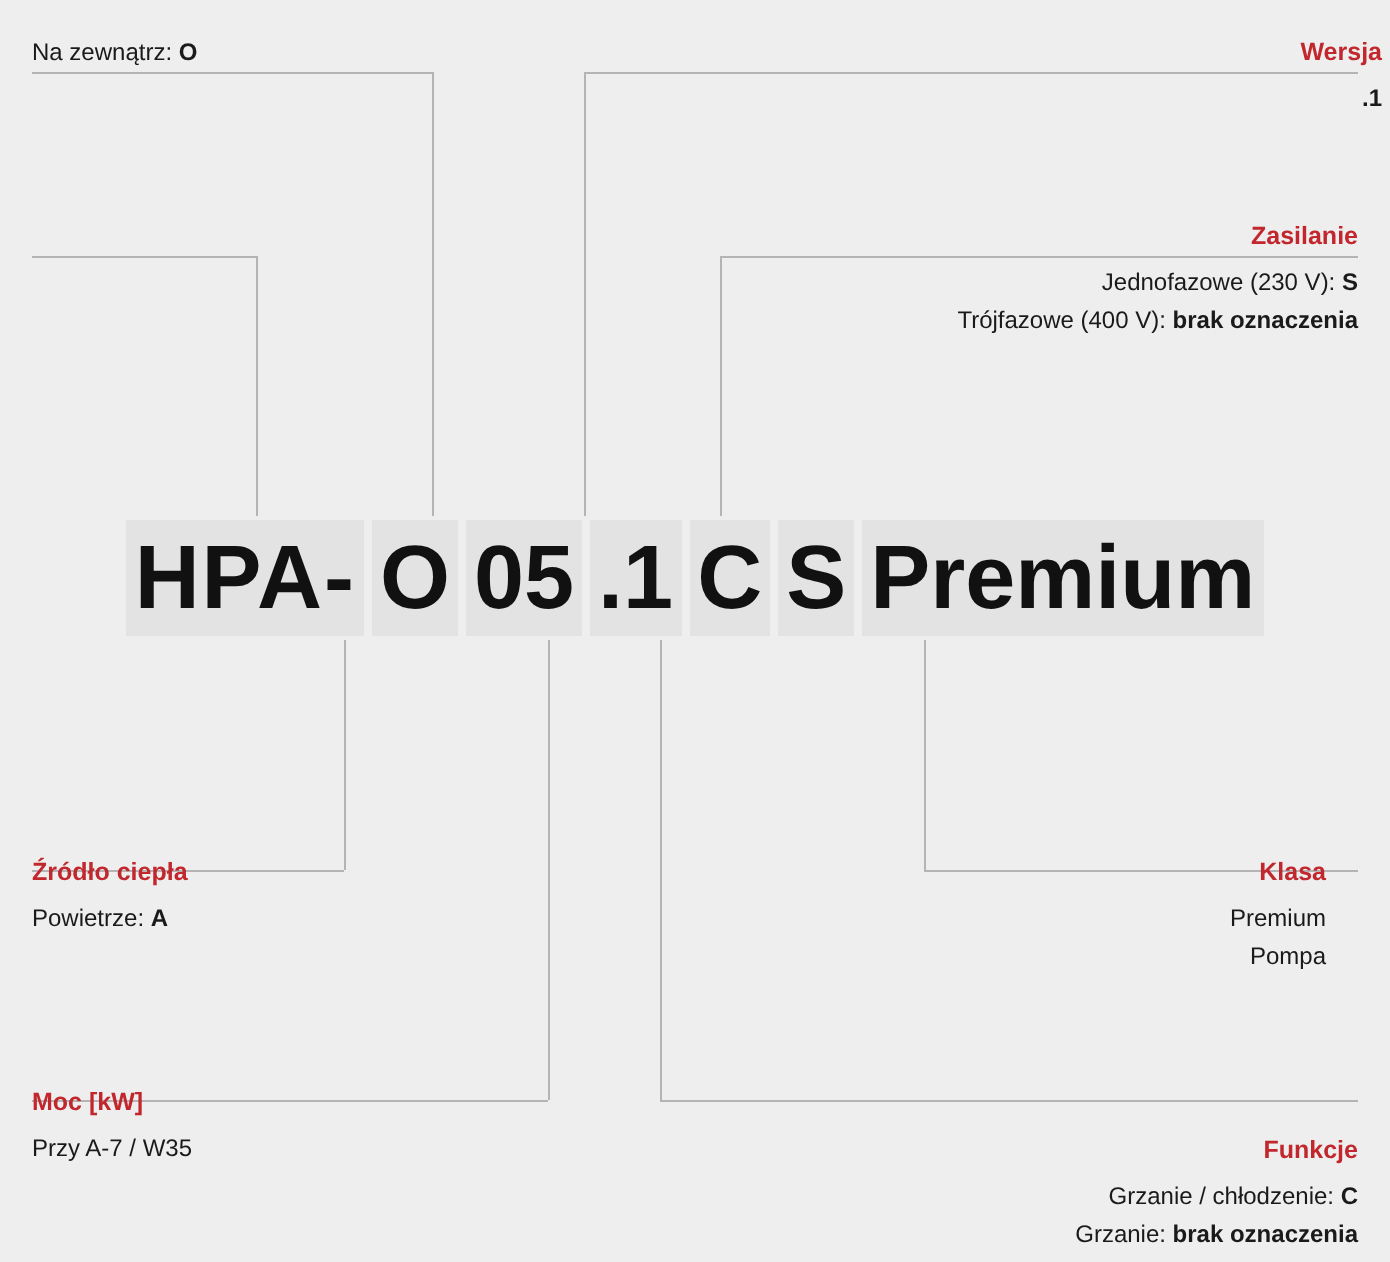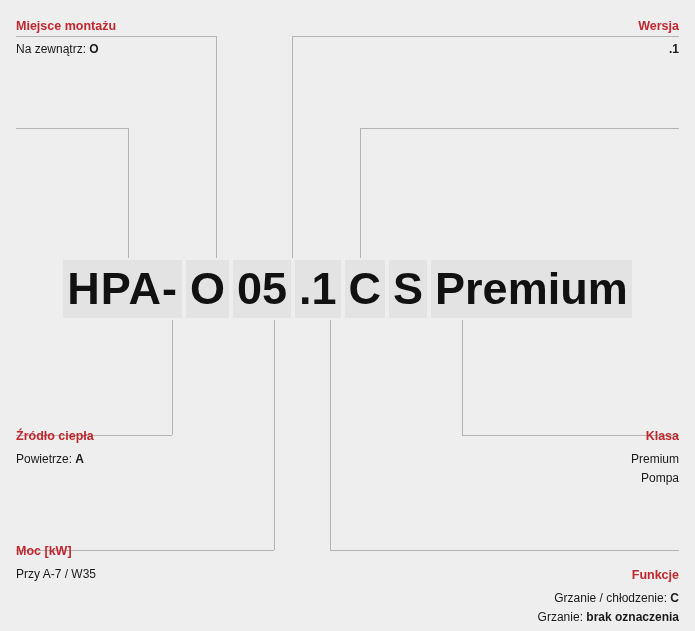--- a/index.html
+++ b/index.html
@@ -112,50 +112,58 @@
     <span class="seg wide">HPA-</span>
     <span class="seg">O</span>
     <span class="seg">05</span>
     <span class="seg">.1</span>
     <span class="seg">C</span>
     <span class="seg">S</span>
     <span class="seg">Premium</span>
   </div>
 
   <div class="ann left" style="left:16px; top:17px;">
-    <div class="title">Miejsce montażu</div>
     <div class="row">
       <span>Na zewnątrz: </span><b>O</b>
     </div>
   </div>
 
 
   <div class="ann left" style="left:16px; top:427px;">
     <div class="title">Źródło ciepła</div>
     <div class="row">
       <span>Powietrze: </span><b>A</b>
     </div>
   </div>
 
   <div class="ann left" style="left:16px; top:542px;">
     <div class="title">Moc [kW]</div>
     <div class="row">
       <span>Przy A-7 / W35</span><b></b>
     </div>
   </div>
 
-  <div class="ann right" style="right:16px; top:17px;">
+  <div class="ann right" style="right:4px; top:17px;">
     <div class="title">Wersja</div>
     <div class="row">
       <span></span><b>.1</b>
     </div>
   </div>
 
+  <div class="ann right" style="right:16px; top:109px;">
+    <div class="title">Zasilanie</div>
+    <div class="row">
+      <span>Jednofazowe (230 V): </span><b>S</b>
+    </div>
+    <div class="row">
+      <span>Trójfazowe (400 V): </span><b>brak oznaczenia</b>
+    </div>
+  </div>
 
-  <div class="ann right" style="right:16px; top:427px;">
+  <div class="ann right" style="right:32px; top:427px;">
     <div class="title">Klasa</div>
     <div class="row">
       <span>Premium</span><b></b>
     </div>
     <div class="row">
       <span>Pompa</span><b></b>
     </div>
   </div>
 
   <div class="ann right" style="right:16px; top:566px;">

